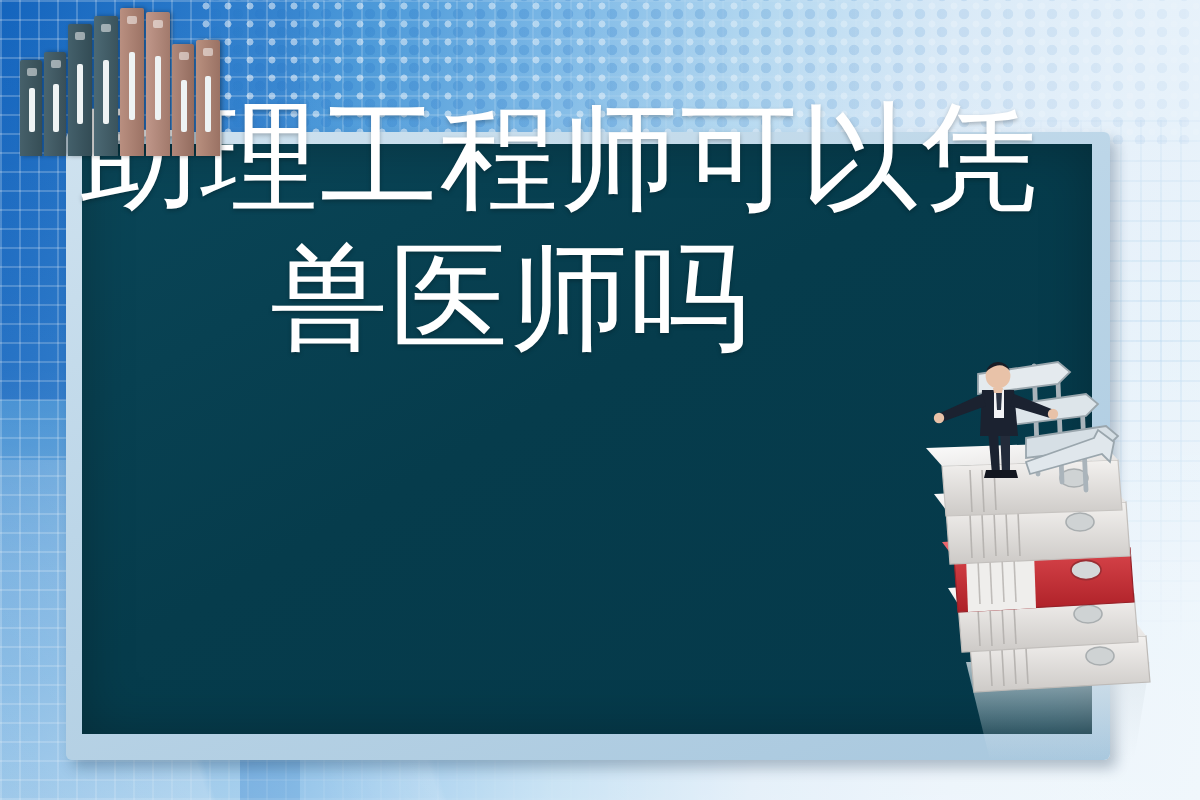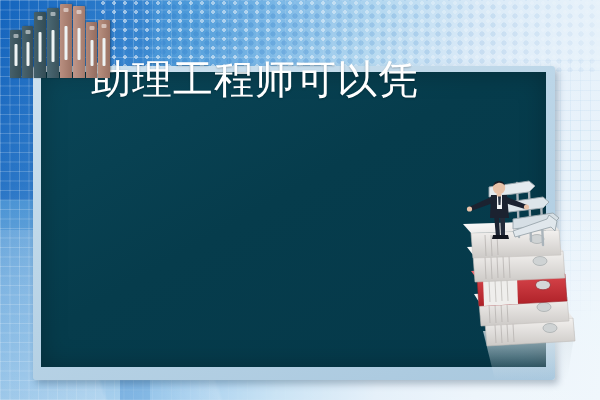--- a/index.html
+++ b/index.html
@@ -123,21 +123,21 @@
   }
 
   
   .headline {
     position: absolute;
     left: 40px;
     top: 44px;
     width: 430px;
     text-align: center;
     color: #ffffff;
-    font-size: 40px;
+    font-size: 59px;
     line-height: 70px;
     letter-spacing: 1px;
     font-weight: 400;
     text-shadow: 0 1px 2px rgba(0,0,0,0.25);
     white-space: nowrap;
   }
   .headline .line { display: block; }
 
   
   .binders { position: absolute; left: 10px; top: 0px; width: 110px; height: 78px; }
@@ -185,20 +185,21 @@
   <div class="bg-dots-right"></div>
   <div class="bg-wash"></div>
   <div class="bg-streak"></div>
 
   <div class="board-frame">
     <div class="board-inner"></div>
   </div>
 
   <div class="headline nosel">
     <span class="line">助理工程师可以凭</span>
+    <span class="line">兽医师吗</span>
   </div>
 
   <div class="binders">
 
     <div class="binder" style="left:0px;  width:11px; height:48px; background:linear-gradient(90deg,#46606a,#364e56);">
       <span class="clip"></span>
       <span class="lbl" style="top:14px;height:22px;"></span>
     </div>
     <div class="binder" style="left:12px; width:11px; height:52px; background:linear-gradient(90deg,#4a656f,#394f58);">
       <span class="clip"></span>

